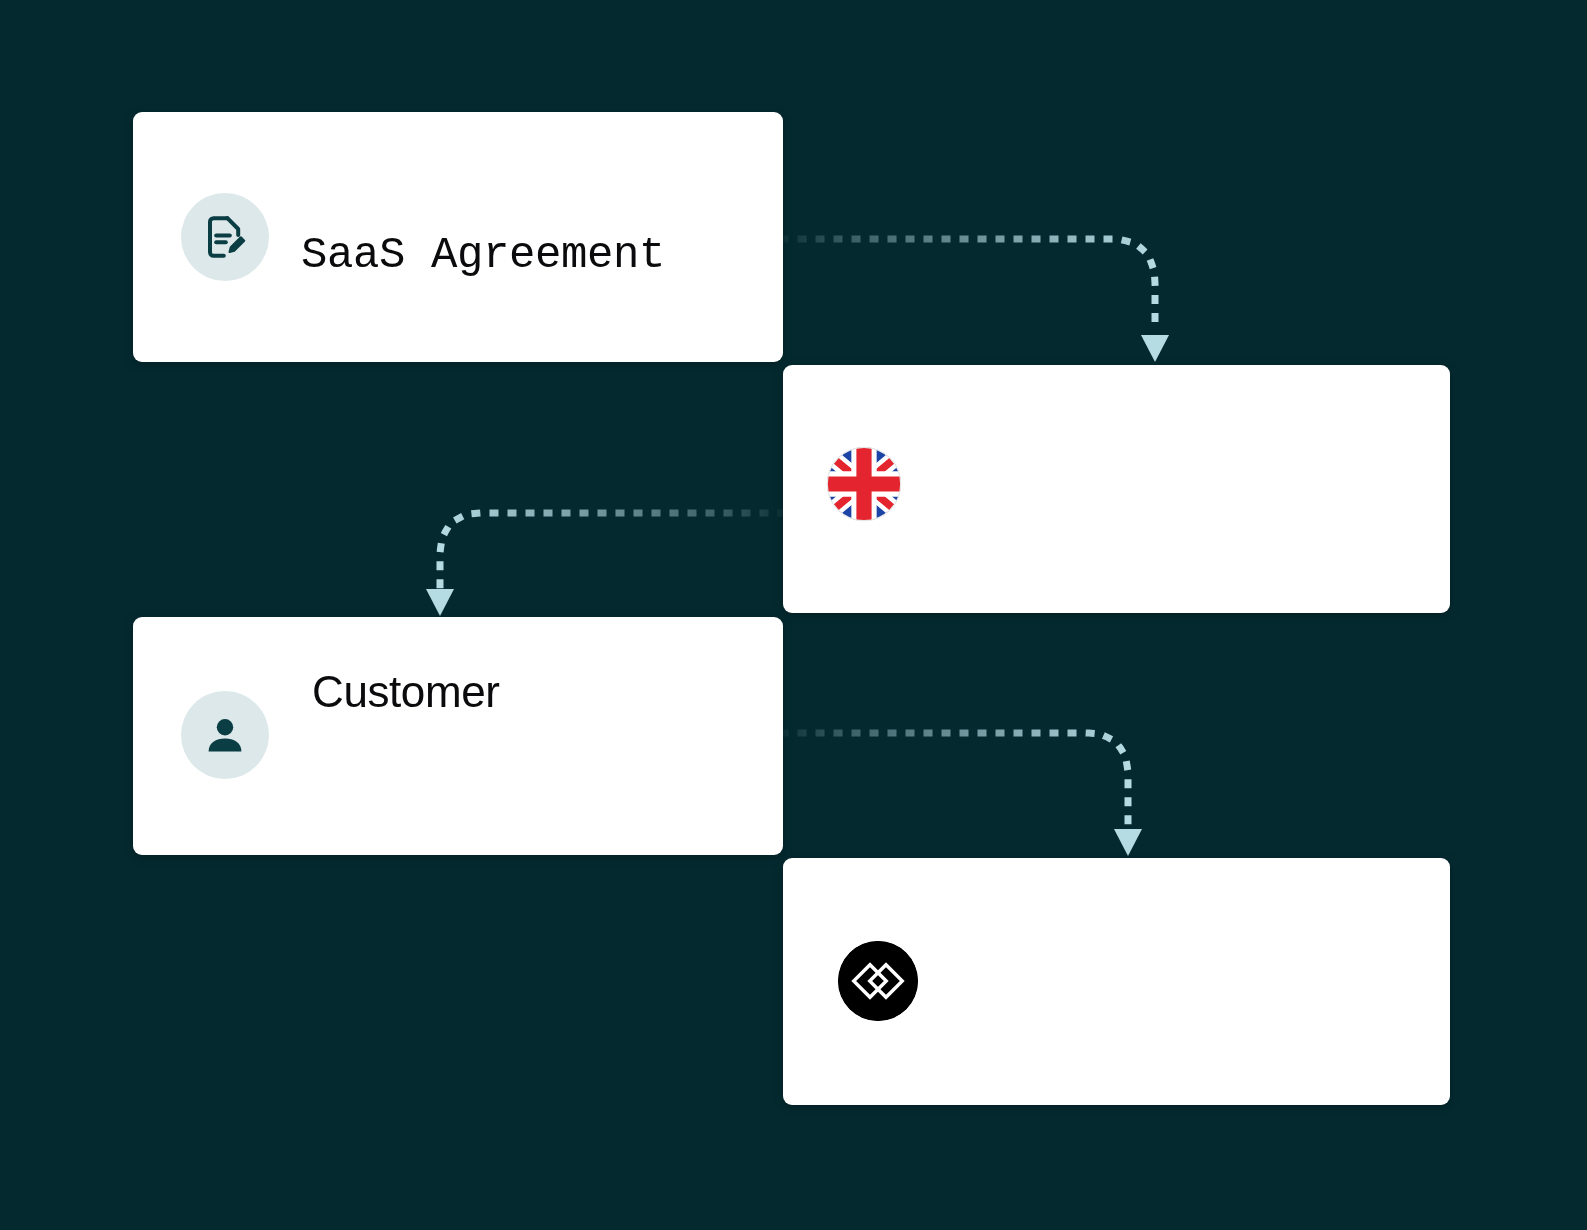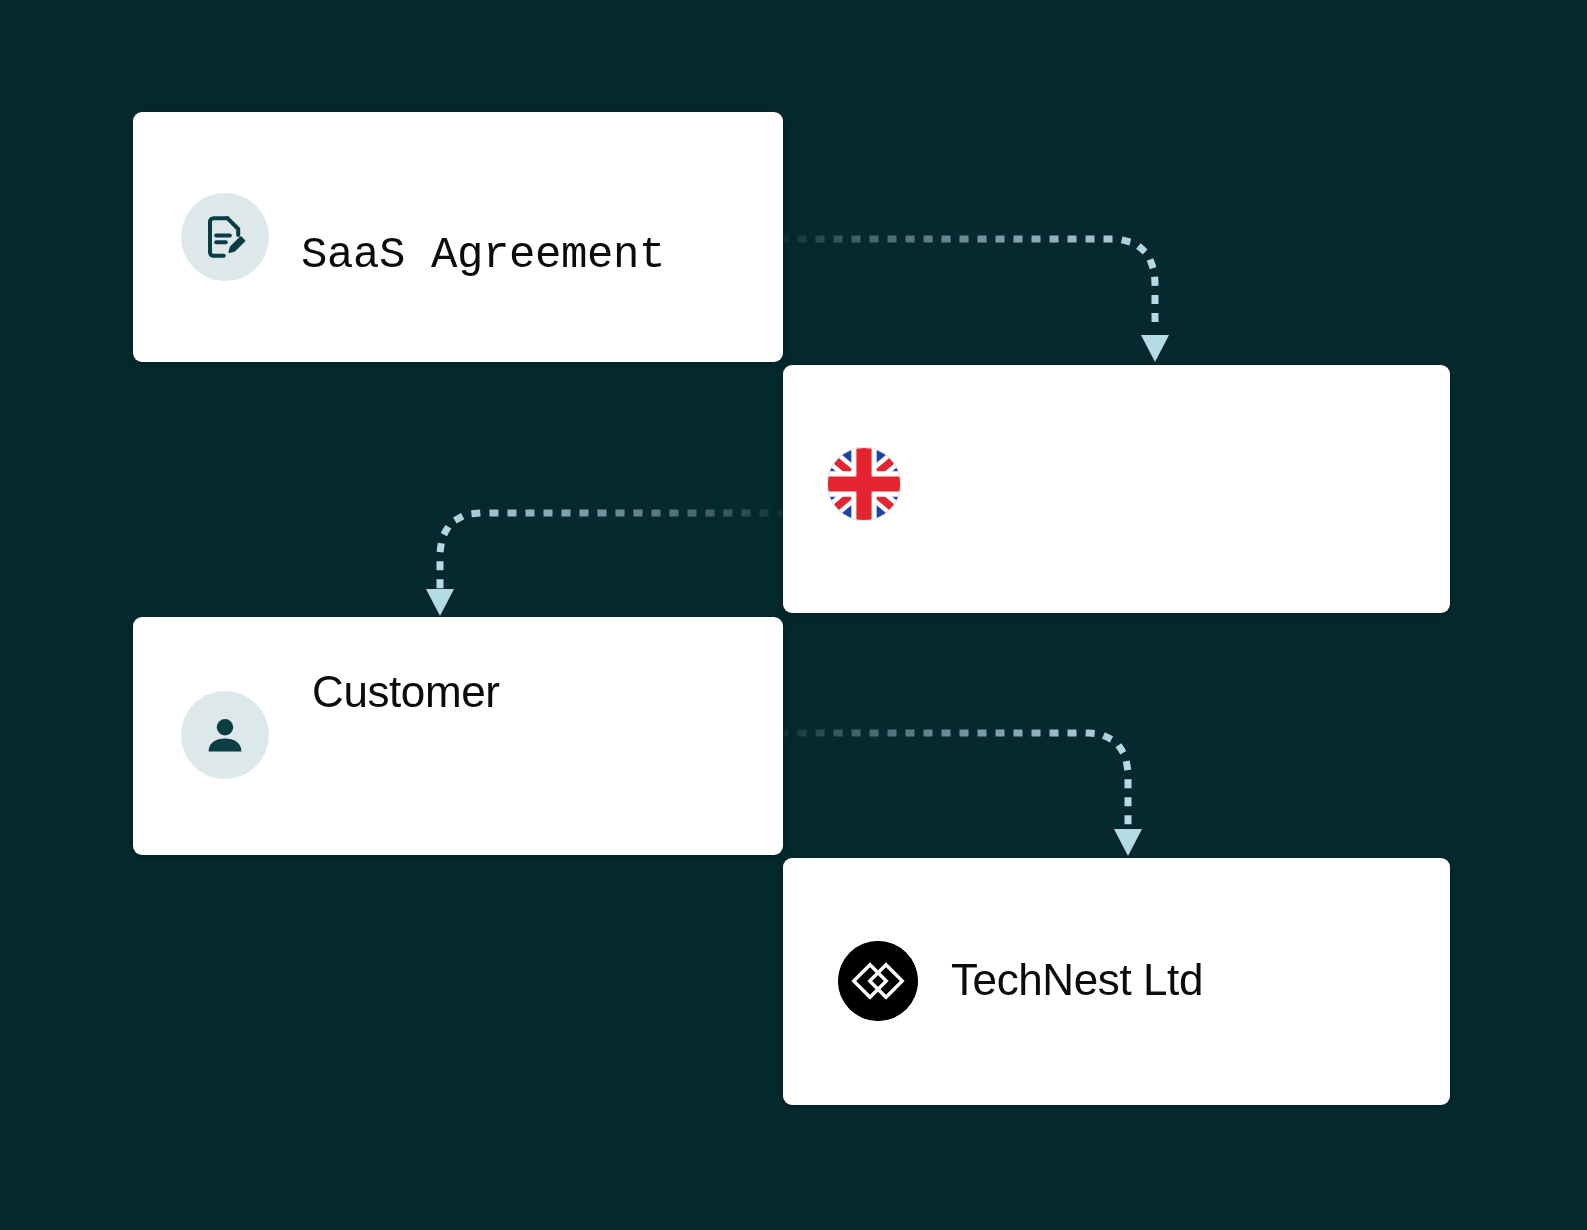--- a/index.html
+++ b/index.html
@@ -180,15 +180,14 @@
     <div class="icon-plain" style="background:#000000;width:80px;height:80px;">
       <svg width="80" height="80" viewBox="0 0 80 80">
         <circle cx="40" cy="40" r="40" fill="#000000"></circle>
         <g fill="none" stroke="#ffffff" stroke-width="3.4" stroke-linejoin="miter">
           <rect x="20.5" y="28.5" width="23" height="23" transform="rotate(45 32 40)"></rect>
           <rect x="36.5" y="28.5" width="23" height="23" transform="rotate(45 48 40)"></rect>
         </g>
       </svg>
     </div>
   </div>
-  <div class="card-label" id="label-company" style="z-index:3;">TechNest Ltd</div>
 
 </div>
 
 </body></html>

